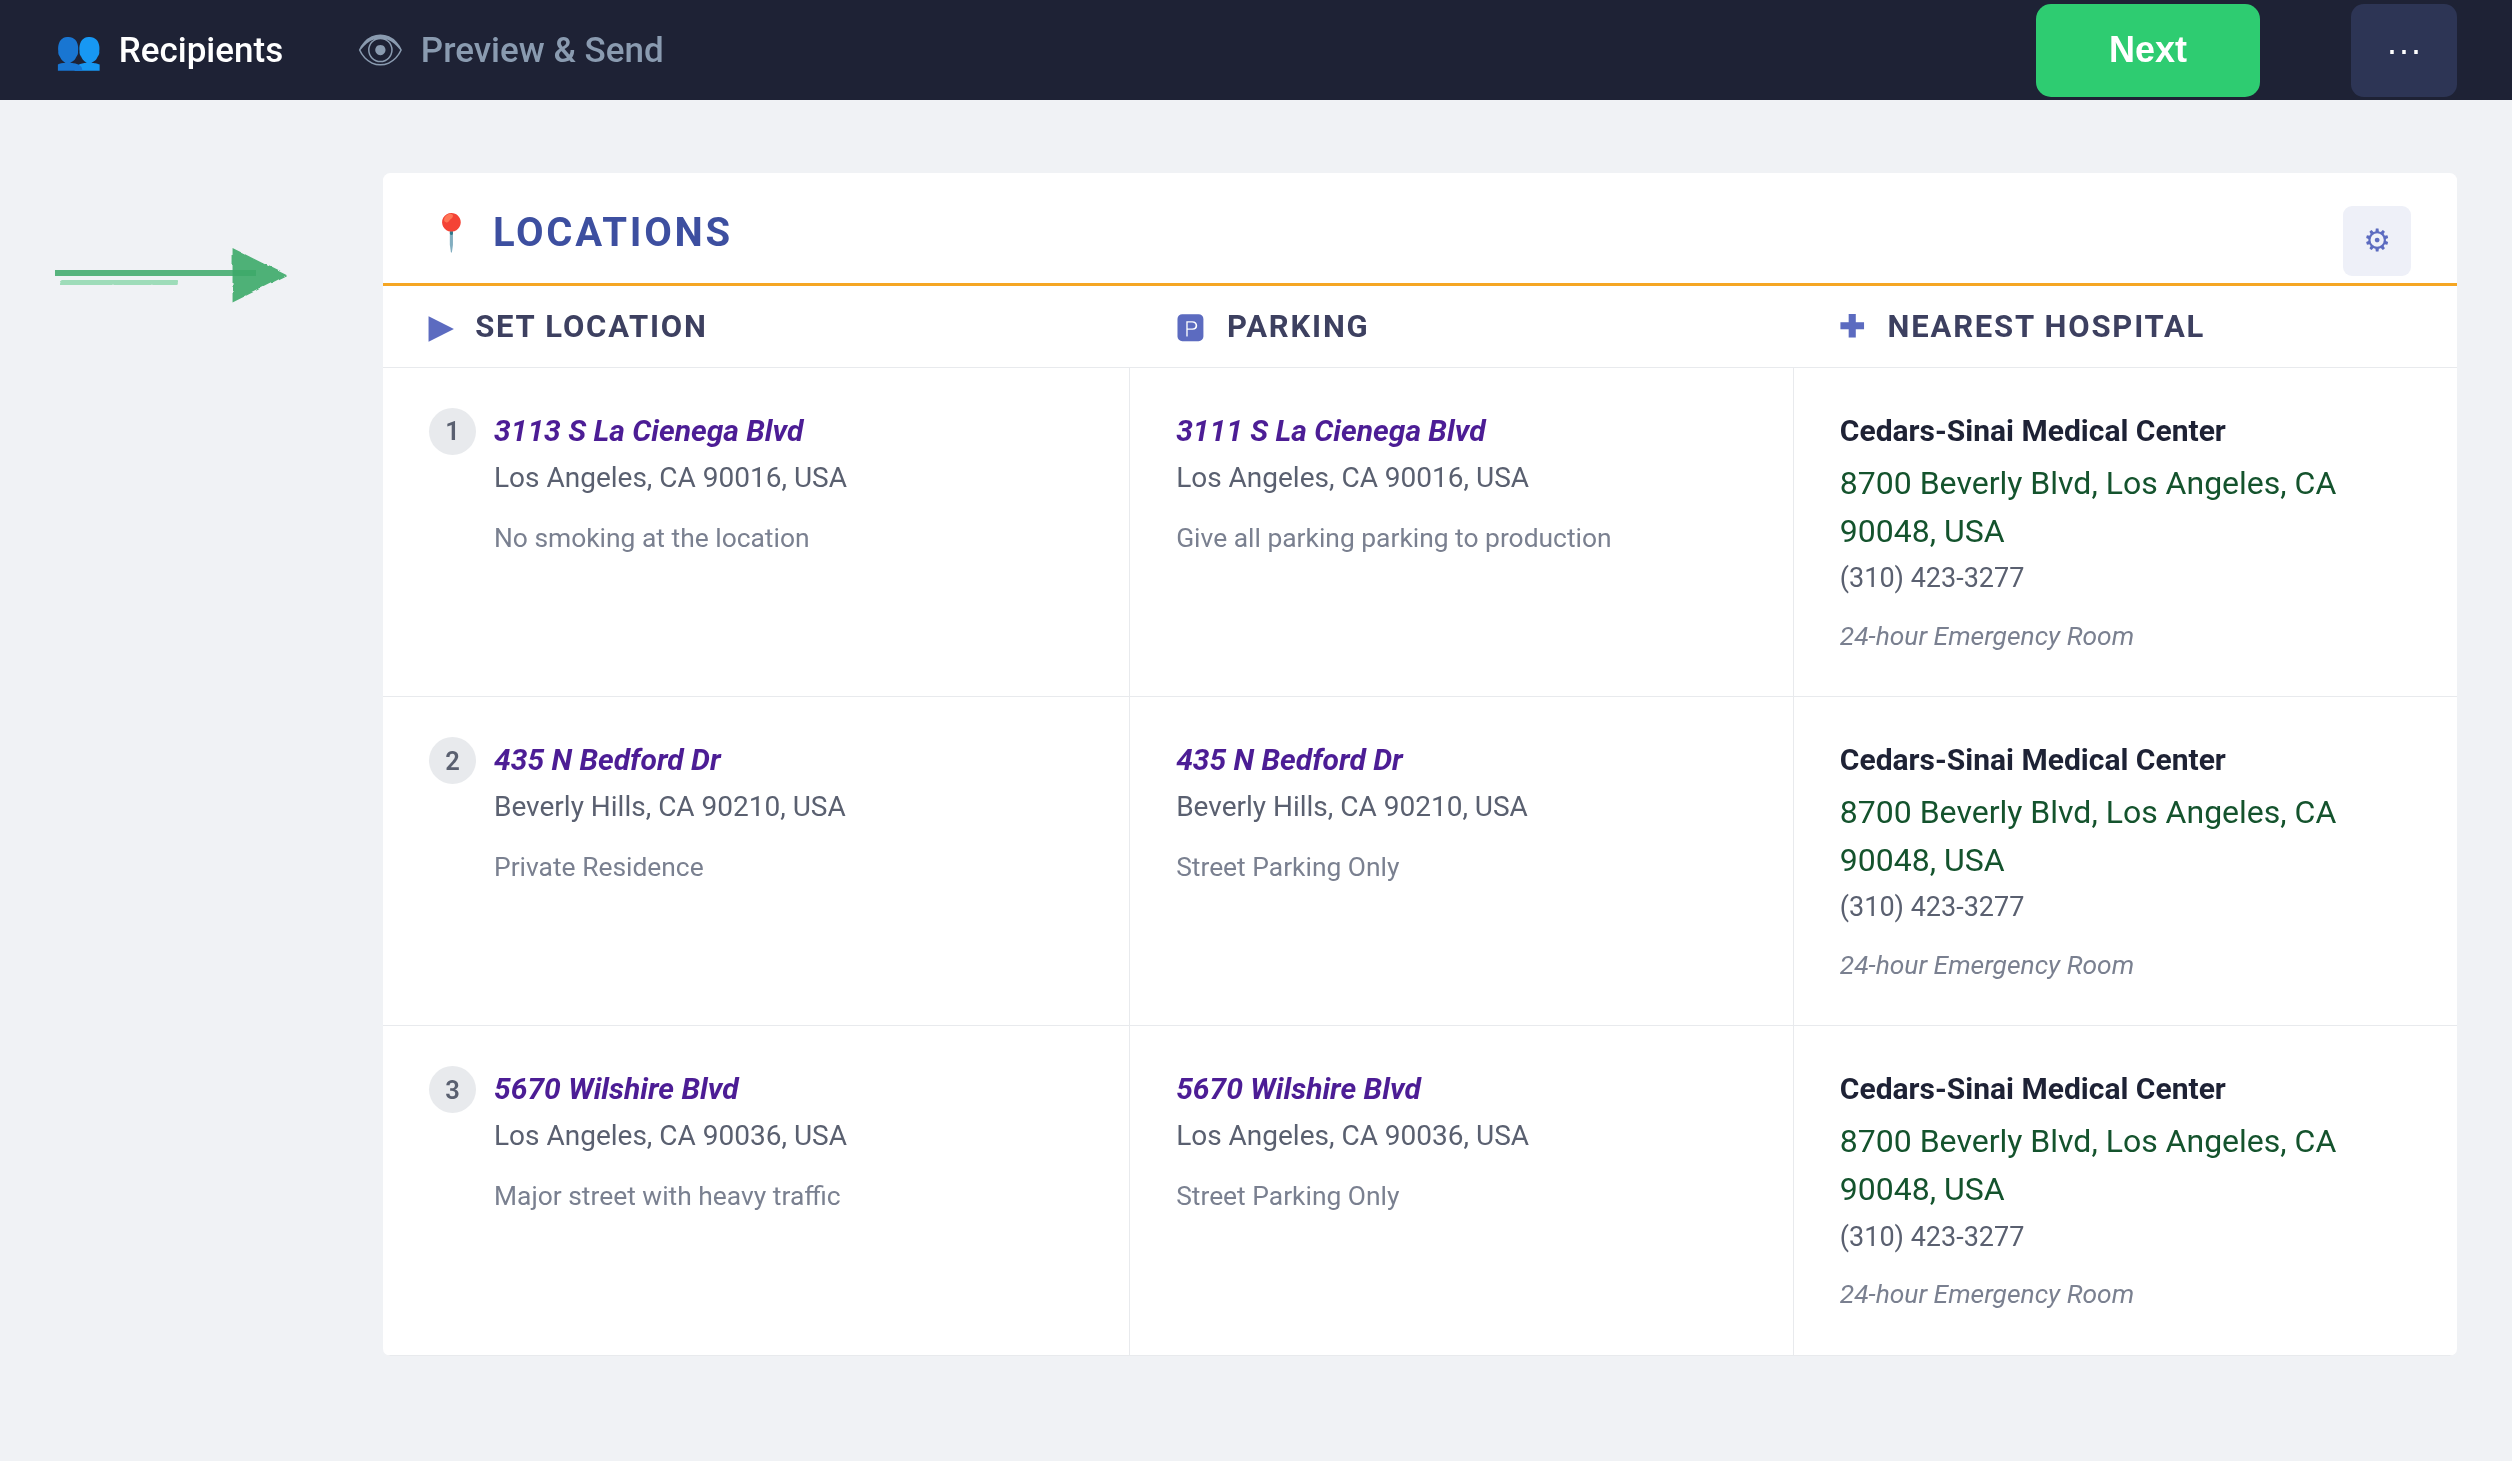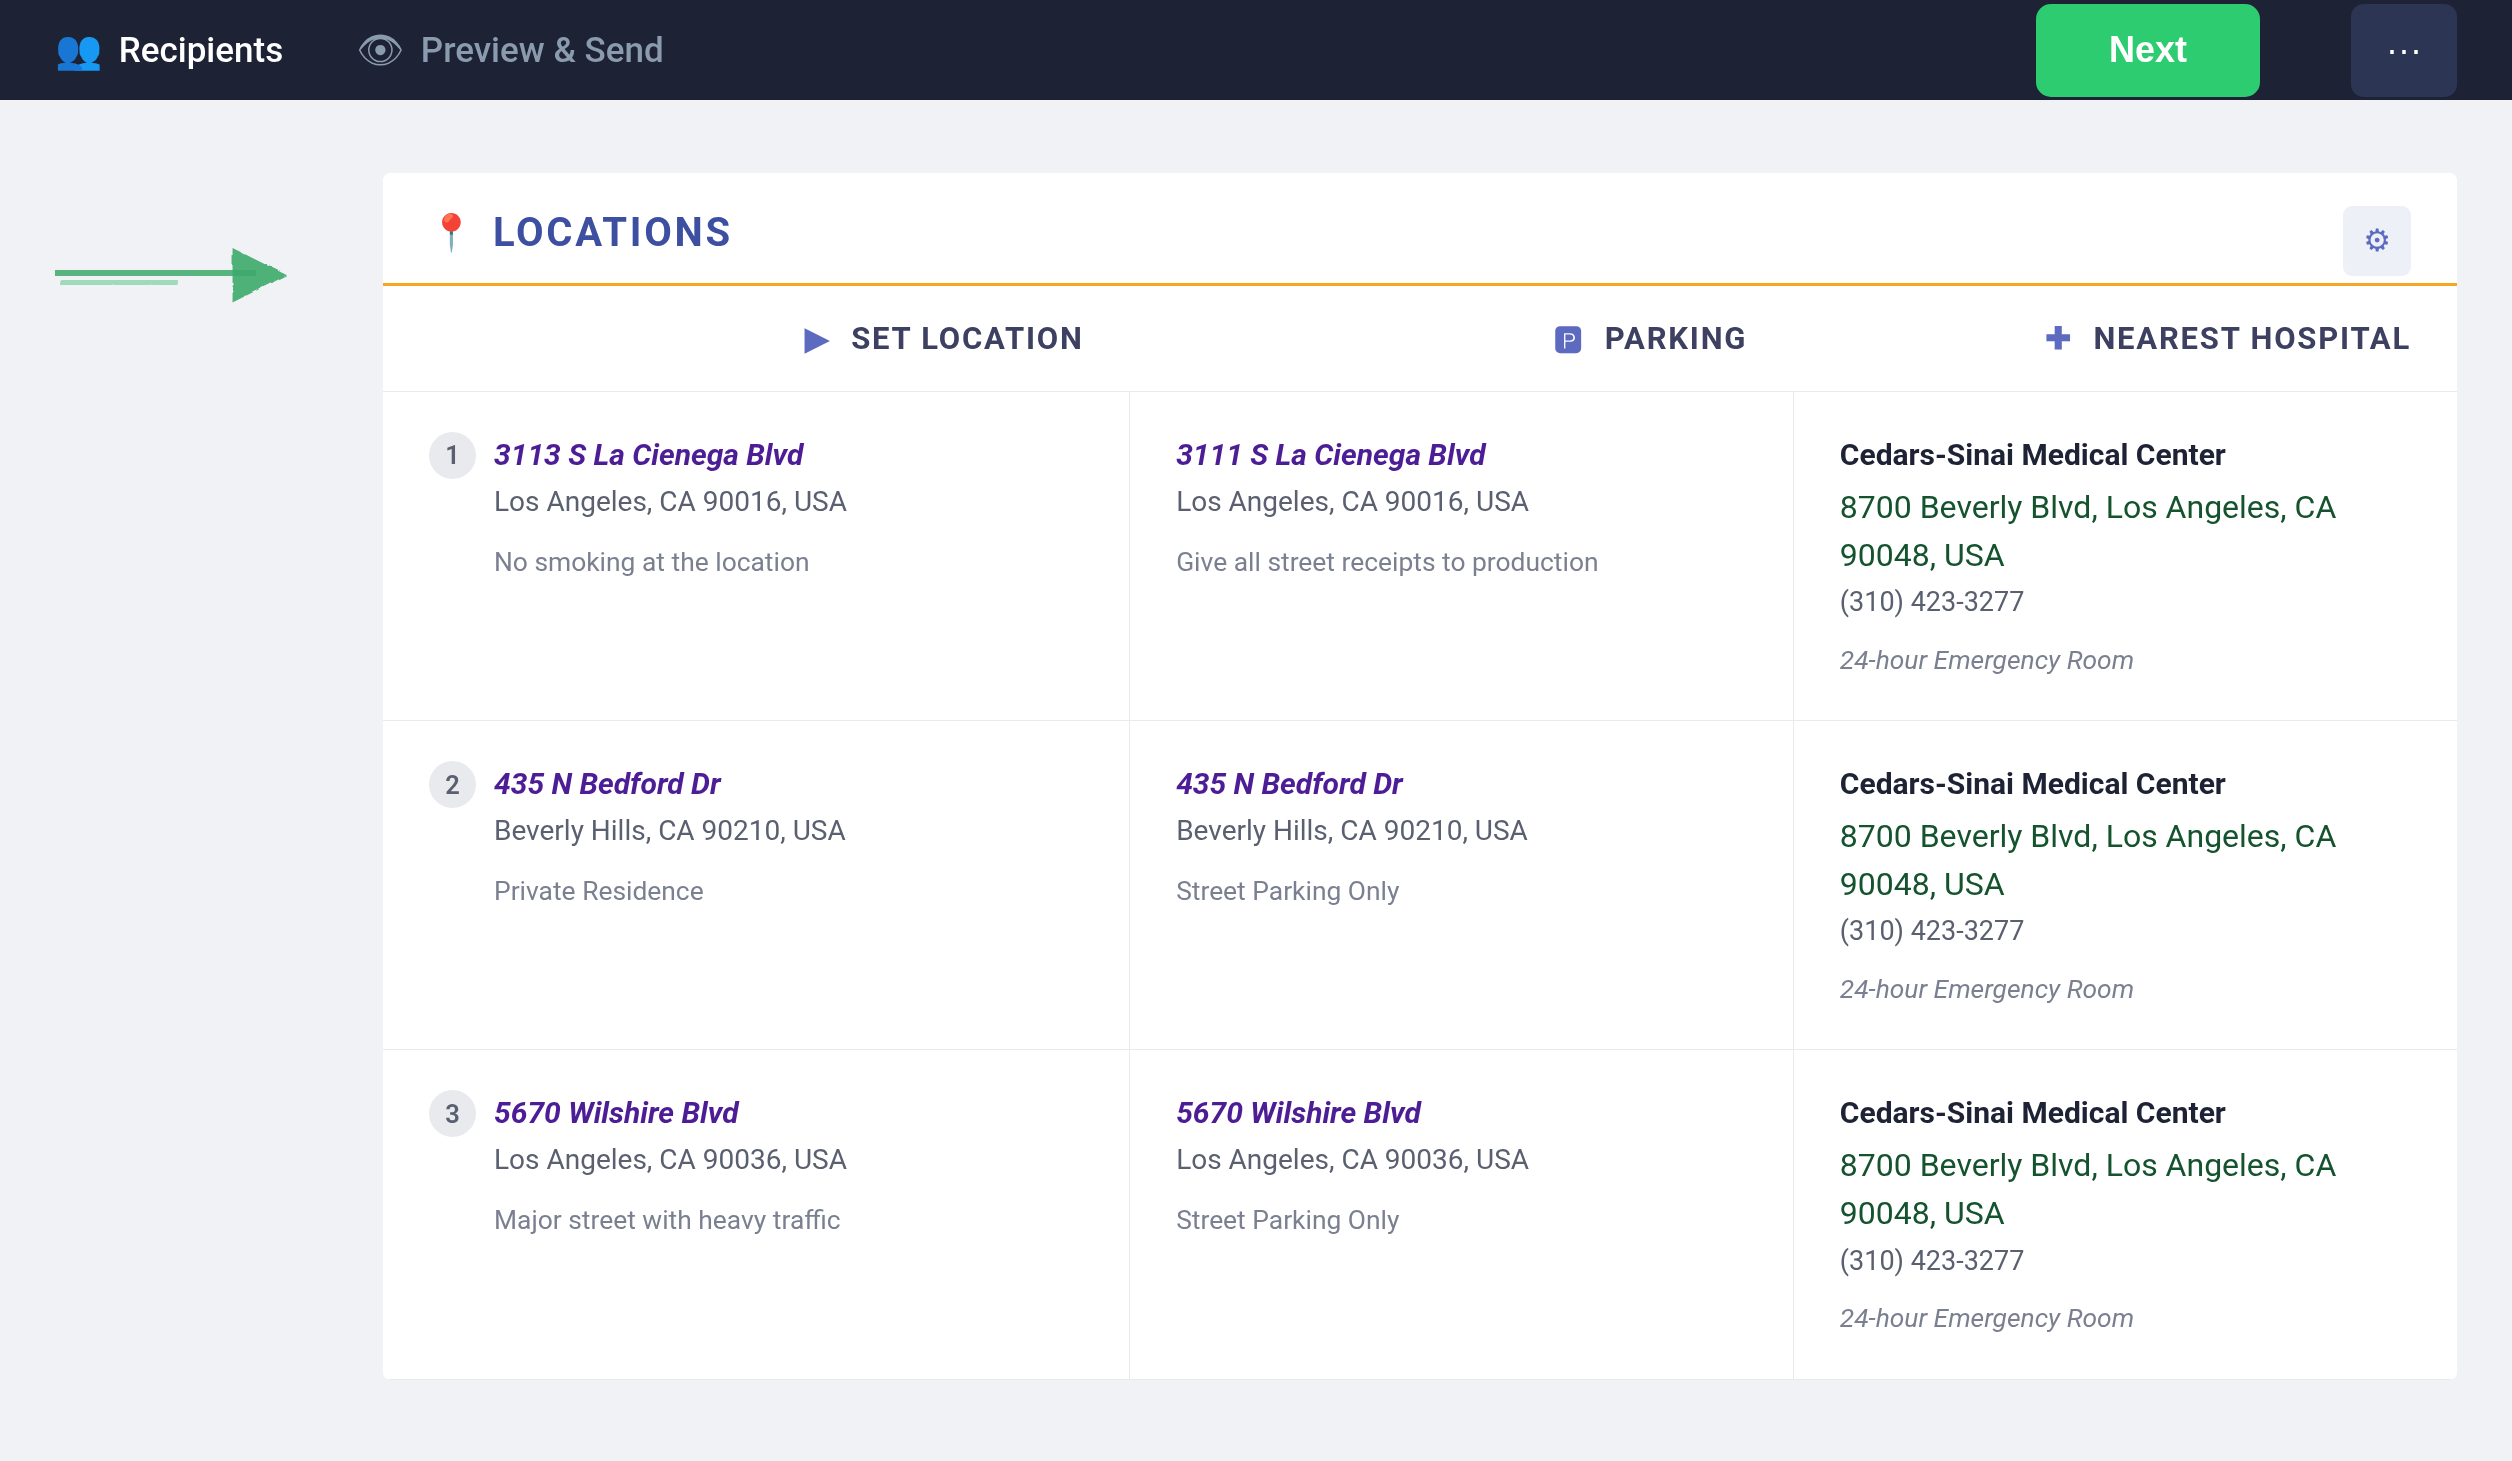--- a/index.html
+++ b/index.html
@@ -118,22 +118,22 @@
 
     
     .locations-table {
       width: 100%;
       border-collapse: collapse;
     }
     .table-header {
       background: #fff;
     }
     .table-header th {
-      padding: 34px 46px;
-      text-align: right;
+      padding: 22px 46px;
+      text-align: left;
       font-size: 31px;
       font-weight: 700;
       color: #3d4060;
       letter-spacing: 1.8px;
       border-bottom: 1.8px solid #e8eaed;
     }
     .col-icon {
       margin-right: 11px;
       color: #5c6bc0;
     }
@@ -291,21 +291,21 @@
         <div class="address-line1">3113 S La Cienega Blvd</div>
         <div class="address-line2">Los Angeles, CA 90016, USA</div>
         <div class="note">No smoking at the location</div>
       </div>
     </div>
   </td>
             <td>
     <div class="location-text">
       <div class="address-line1">3111 S La Cienega Blvd</div>
       <div class="address-line2">Los Angeles, CA 90016, USA</div>
-      <div class="note">Give all street receipts to production</div>
+      <div class="note">Give all parking parking to production</div>
     </div>
   </td>
             <td>
     <div class="location-text">
       <div class="hospital-name">Cedars-Sinai Medical Center</div>
       <div class="hospital-address">8700 Beverly Blvd, Los Angeles, CA 90048, USA</div>
       <div class="hospital-phone">(310) 423-3277</div>
       <div class="hospital-note">24-hour Emergency Room</div>
     </div>
   </td>

